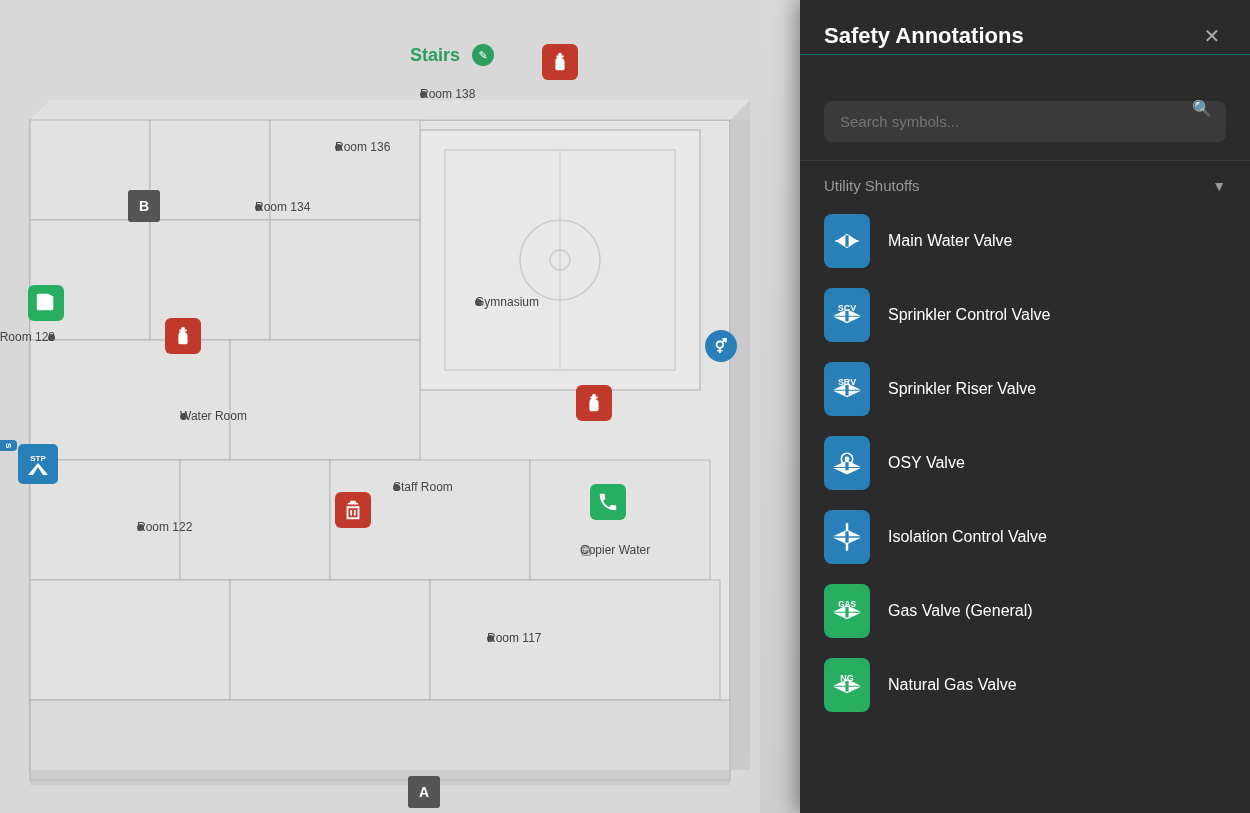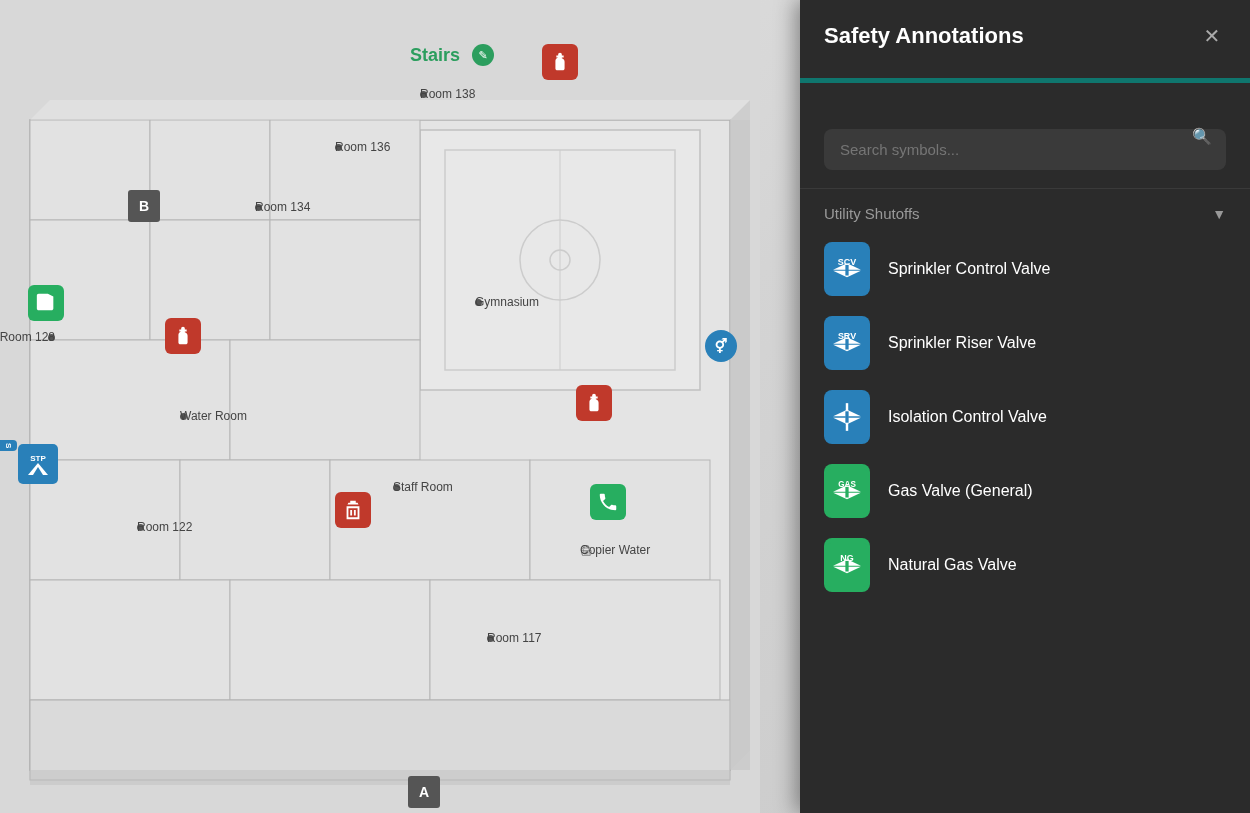--- a/index.html
+++ b/index.html
@@ -92,22 +92,22 @@
       color: white;
       display: flex;
       flex-direction: column;
       box-shadow: -4px 0 20px rgba(0,0,0,0.4);
     }
 
     #panel-header {
       display: flex;
       align-items: center;
       justify-content: space-between;
-      padding: 22px 24px 28px 24px;
-      border-bottom: 5px solid #0f766e;
+      padding: 22px 24px 4px 24px;
+      border-bottom: 1px solid #0f766e;
       text-align: center;
     }
 
     #panel-title {
       font-size: 22px;
       font-weight: 700;
       color: #ffffff;
     }
 
     #close-btn {
@@ -378,20 +378,33 @@
       <span id="search-icon">🔍</span>
     </div>
   </div>
 
   <div id="category-header">
     <span id="category-title">Utility Shutoffs</span>
     <span id="category-chevron">▼</span>
   </div>
 
   <div id="items-list">
+  <div class="symbol-item">
+    <div class="symbol-icon blue-bg">
+      <svg class="valve-svg" viewBox="0 0 54 54" xmlns="http://www.w3.org/2000/svg">
+      <rect width="54" height="54" rx="8" fill="#2980b9"></rect>
+      <g fill="white">
+        <polygon points="12,28 27,18 42,28"></polygon>
+        <polygon points="12,26 27,36 42,26"></polygon>
+        <rect x="25" y="20" width="4" height="14" fill="#2980b9"></rect>
+      </g>
+    </svg>
+    </div>
+    <span class="symbol-label">Main Water Valve</span>
+  </div>
       <div class="symbol-item">
     <div class="symbol-icon blue-bg">
       <svg class="valve-svg" viewBox="0 0 54 54" xmlns="http://www.w3.org/2000/svg">
       <rect width="54" height="54" rx="8" fill="#2980b9"></rect>
       <text x="27" y="22" text-anchor="middle" fill="white" font-size="11" font-weight="bold" font-family="sans-serif">SCV</text>
       <g fill="white">
         <polygon points="10,28 27,20 44,28"></polygon>
         <polygon points="10,29 27,37 44,29"></polygon>
         <rect x="25" y="22" width="4" height="13" fill="#2980b9"></rect>
       </g>
@@ -405,20 +418,35 @@
       <rect width="54" height="54" rx="8" fill="#2980b9"></rect>
       <text x="27" y="22" text-anchor="middle" fill="white" font-size="11" font-weight="bold" font-family="sans-serif">SRV</text>
       <g fill="white">
         <polygon points="10,28 27,20 44,28"></polygon>
         <polygon points="10,29 27,37 44,29"></polygon>
         <rect x="25" y="22" width="4" height="13" fill="#2980b9"></rect>
       </g>
     </svg>
     </div>
     <span class="symbol-label">Sprinkler Riser Valve</span>
+  </div>
+      <div class="symbol-item">
+    <div class="symbol-icon blue-bg">
+      <svg class="valve-svg" viewBox="0 0 54 54" xmlns="http://www.w3.org/2000/svg">
+      <rect width="54" height="54" rx="8" fill="#2980b9"></rect>
+      <g fill="white">
+        <circle cx="27" cy="22" r="7" stroke="white" stroke-width="2" fill="#2980b9"></circle>
+        <circle cx="27" cy="22" r="3" fill="white"></circle>
+        <polygon points="10,32 27,24 44,32"></polygon>
+        <polygon points="10,33 27,41 44,33"></polygon>
+        <rect x="25" y="26" width="4" height="10" fill="#2980b9"></rect>
+      </g>
+    </svg>
+    </div>
+    <span class="symbol-label">OSY Valve</span>
   </div>
       <div class="symbol-item">
     <div class="symbol-icon blue-bg">
       <svg class="valve-svg" viewBox="0 0 54 54" xmlns="http://www.w3.org/2000/svg">
       <rect width="54" height="54" rx="8" fill="#2980b9"></rect>
       <g fill="white">
         <line x1="27" y1="10" x2="27" y2="44" stroke="white" stroke-width="3"></line>
         <polygon points="10,26 27,18 44,26"></polygon>
         <polygon points="10,28 27,36 44,28"></polygon>
         <rect x="25" y="20" width="4" height="14" fill="#2980b9"></rect>

